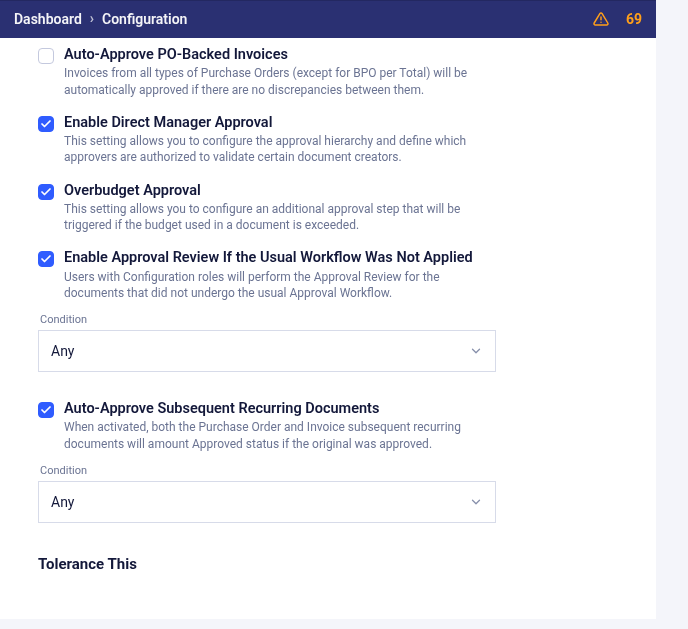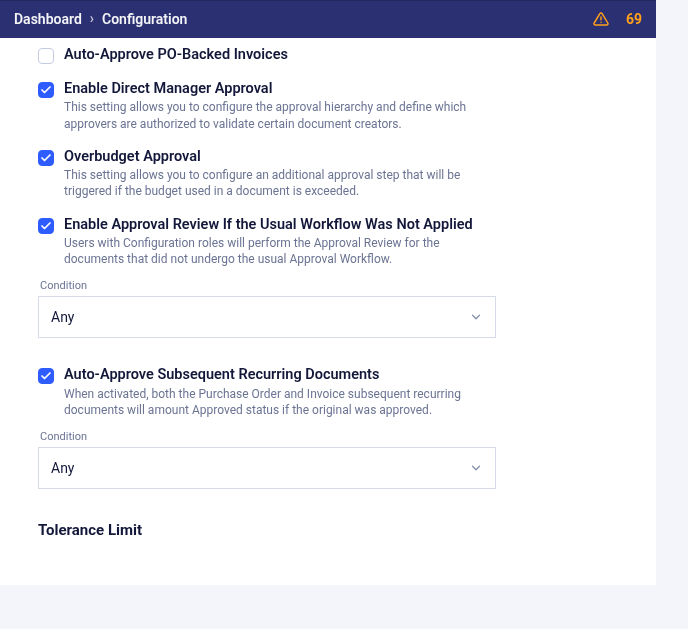--- a/index.html
+++ b/index.html
@@ -68,20 +68,21 @@
 
 <div class="card">
   <div class="content">
 
     <div class="option opt-group truncated-top">
       <div class="checkbox unchecked">
         
       </div>
       <div class="opt-body">
         <div class="opt-title">Auto-Approve PO-Backed Invoices</div>
+        <div class="opt-desc">Invoices from all types of Purchase Orders (except for BPO per Total) will be automatically approved if there are no discrepancies between them.</div>
       </div>
     </div>
 
     <div class="option opt-group">
       <div class="checkbox checked">
         <svg viewBox="0 0 24 24" fill="none" stroke="#fff" stroke-width="3.5" stroke-linecap="round" stroke-linejoin="round">
               <polyline points="20 6 9 17 4 12"></polyline>
             </svg>
       </div>
       <div class="opt-body">
@@ -137,18 +138,18 @@
     </div>
 
     <div class="field-label">Condition</div>
     <div class="select">
       <span>Any</span>
       <svg class="chev" viewBox="0 0 24 24" fill="none" stroke="currentColor" stroke-width="2.2" stroke-linecap="round" stroke-linejoin="round">
             <polyline points="6 9 12 15 18 9"></polyline>
           </svg>
     </div>
 
-    <div class="section-title">Tolerance Limit</div>
+    <div class="section-title">Tolerance This</div>
 
   </div>
 </div>
 
 </div>
 
 </body></html>

